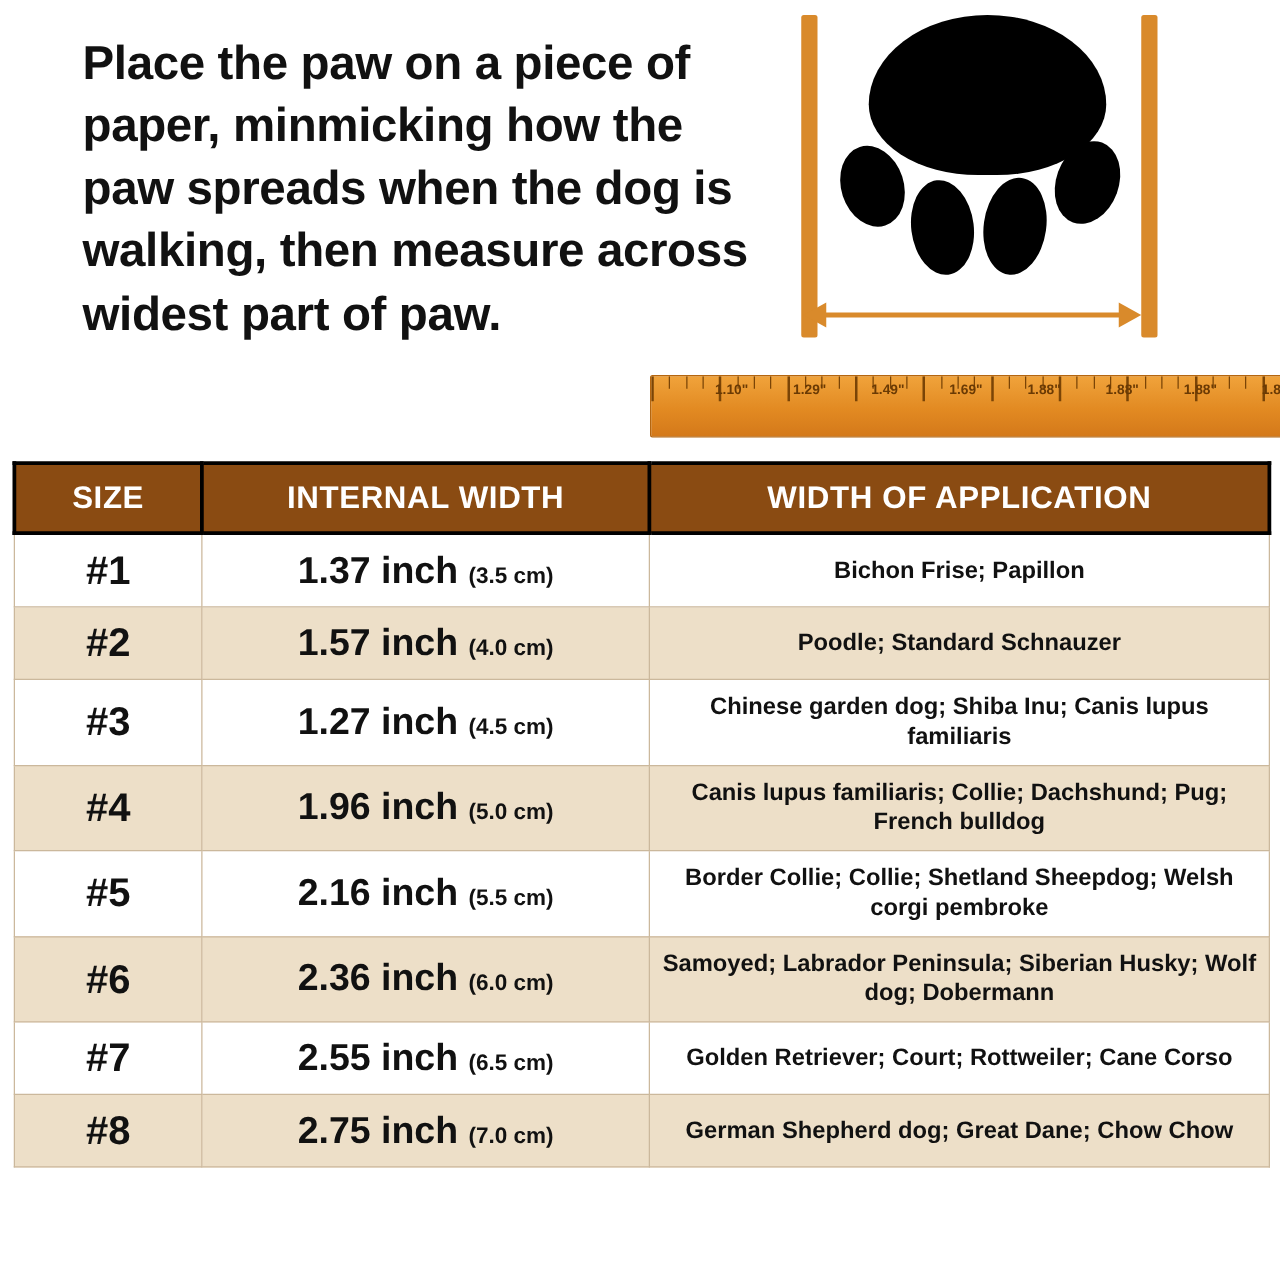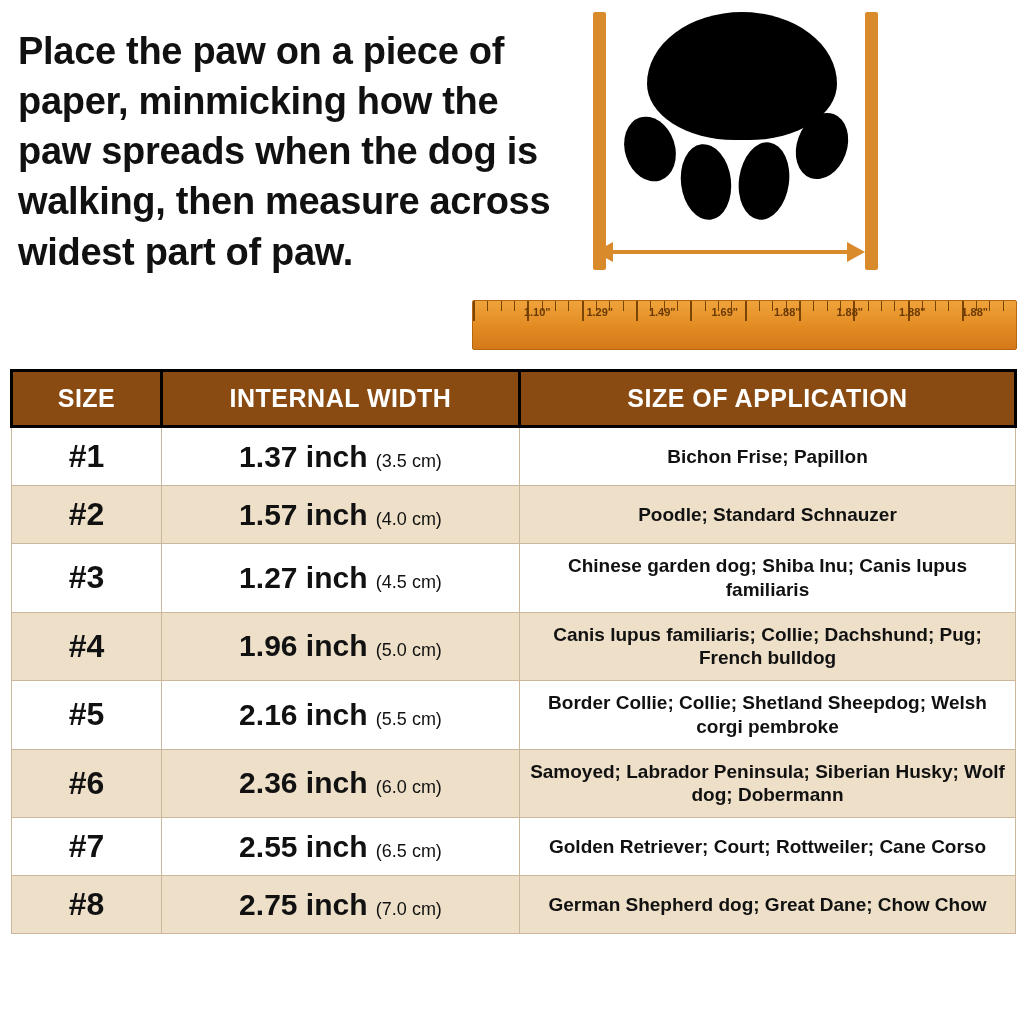--- a/index.html
+++ b/index.html
@@ -7,20 +7,21 @@
     margin: 0; padding: 0;
     width: 1024px; height: 1024px;
     background: #ffffff;
     font-family: "Liberation Sans", sans-serif;
     overflow: hidden;
   }
   #page {
     position: relative;
     width: 1024px; height: 1024px;
     background: #ffffff;
+    padding-left: 48px;
   }
 
   
   .top {
     position: relative;
     height: 365px;
     width: 1024px;
   }
   .instruction {
     position: absolute;
@@ -180,21 +181,21 @@
     font-size: 32px;
     font-weight: bold;
   }
   td.width {
     font-size: 30px;
     font-weight: bold;
     white-space: nowrap;
   }
   td.width .cm {
     font-size: 18px;
-    font-weight: normal;
+    font-weight: bold;
     margin-top: 36px;
   }
   td.scope {
     font-size: 19px;
     font-weight: bold;
     line-height: 1.25;
     margin-top: 38px;
   }
 </style>
 </head>
@@ -275,21 +276,21 @@
         <span>1.88"</span>
       </div>
     </div>
   </div>
 
   <table>
     <thead>
       <tr>
         <th class="c-size">SIZE</th>
         <th class="c-width">INTERNAL WIDTH</th>
-        <th class="c-scope">SIZE OF APPLICATION</th>
+        <th class="c-scope">WIDTH OF APPLICATION</th>
       </tr>
     </thead>
     <tbody>
       <tr class="odd">
         <td class="size">#1</td>
         <td class="width"><span>1.37 inch</span> <span class="cm">(3.5 cm)</span></td>
         <td class="scope">Bichon Frise; Papillon</td>
       </tr>
       <tr class="even">
         <td class="size">#2</td>

